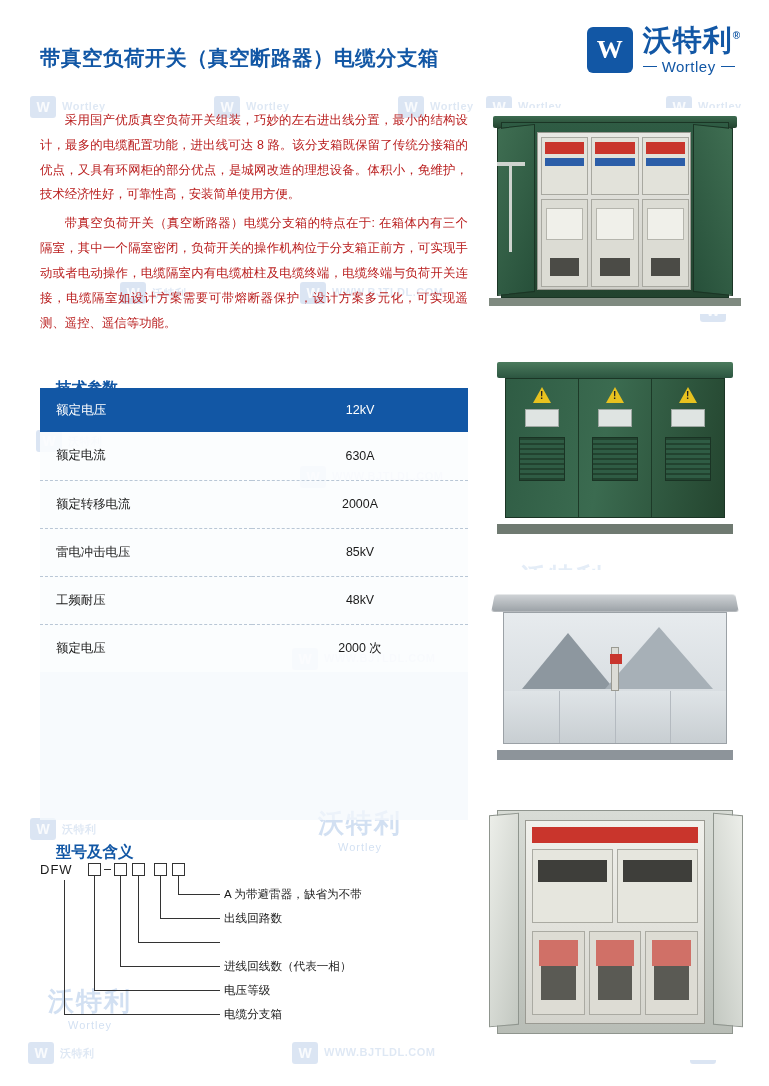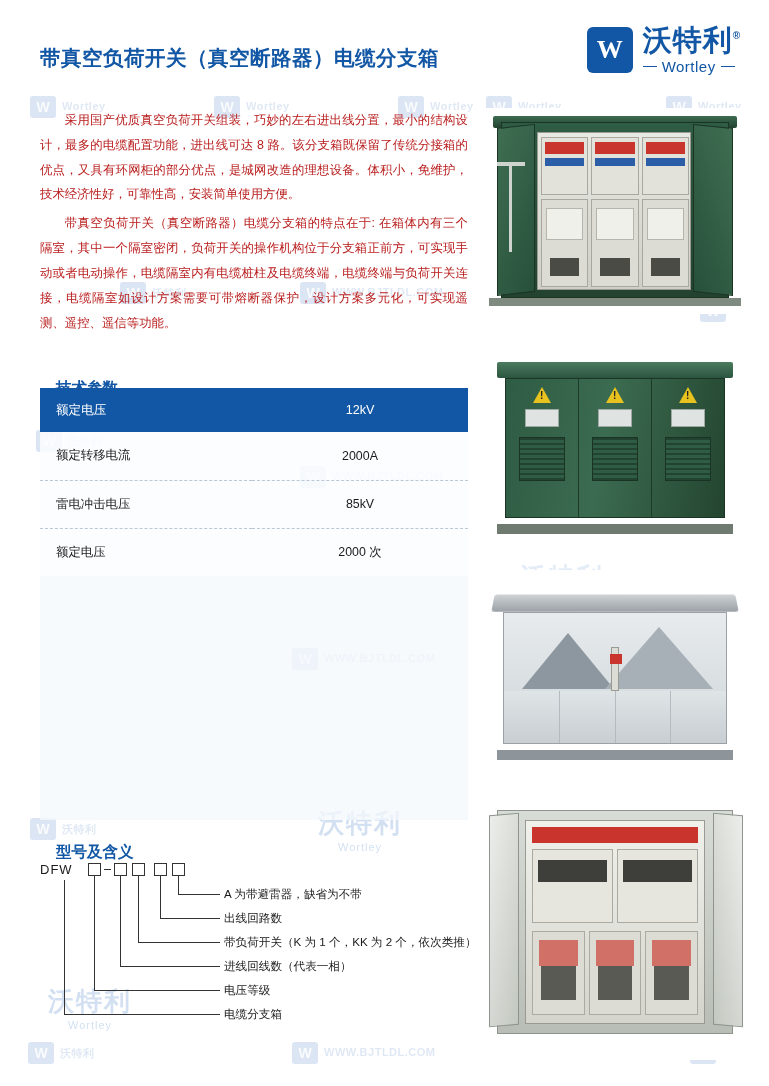--- a/index.html
+++ b/index.html
@@ -516,28 +516,36 @@
 
 <div class="sec-head" id="spec-head">技术参数</div>
 <div class="spec-wrap"></div>
 <table class="spec-table">
   <tbody>
     <tr class="head">
       <td class="k">额定电压</td>
       <td class="v">12kV</td>
     </tr>
     <tr>
+      <td class="k">额定电流</td>
+      <td class="v">630A</td>
+    </tr>
+    <tr>
       <td class="k">额定转移电流</td>
       <td class="v">2000A</td>
     </tr>
     <tr>
       <td class="k">雷电冲击电压</td>
       <td class="v">85kV</td>
     </tr>
     <tr>
+      <td class="k">工频耐压</td>
+      <td class="v">48kV</td>
+    </tr>
+    <tr>
       <td class="k">额定电压</td>
       <td class="v">2000 次</td>
     </tr>
   </tbody>
 </table>
 
 <div class="sec-head" id="model-head">型号及含义</div>
 
 <div class="model-box">
   <div class="dfw">DFW</div>
@@ -552,21 +560,20 @@
   <div class="vline" style="left:138px; top:18px; height:18px;"></div>
   <div class="hline" style="left:138px; top:36px; width:42px;"></div>
   <div class="lbl" style="left:184px; top:29px;">A 为带避雷器，缺省为不带</div>
 
   <div class="vline" style="left:120px; top:18px; height:42px;"></div>
   <div class="hline" style="left:120px; top:60px; width:60px;"></div>
   <div class="lbl" style="left:184px; top:53px;">出线回路数</div>
 
   <div class="vline" style="left:98px;  top:18px; height:66px;"></div>
   <div class="hline" style="left:98px;  top:84px; width:82px;"></div>
-  <div class="lbl" style="left:184px; top:77px;">带负荷开关（K 为 1 个，KK 为 2 个，依次类推）</div>
 
   <div class="vline" style="left:80px;  top:18px; height:90px;"></div>
   <div class="hline" style="left:80px;  top:108px; width:100px;"></div>
   <div class="lbl" style="left:184px; top:101px;">进线回线数（代表一相）</div>
 
   <div class="vline" style="left:54px;  top:18px; height:114px;"></div>
   <div class="hline" style="left:54px;  top:132px; width:126px;"></div>
   <div class="lbl" style="left:184px; top:125px;">电压等级</div>
 
   <div class="vline" style="left:24px;  top:22px; height:134px;"></div>

